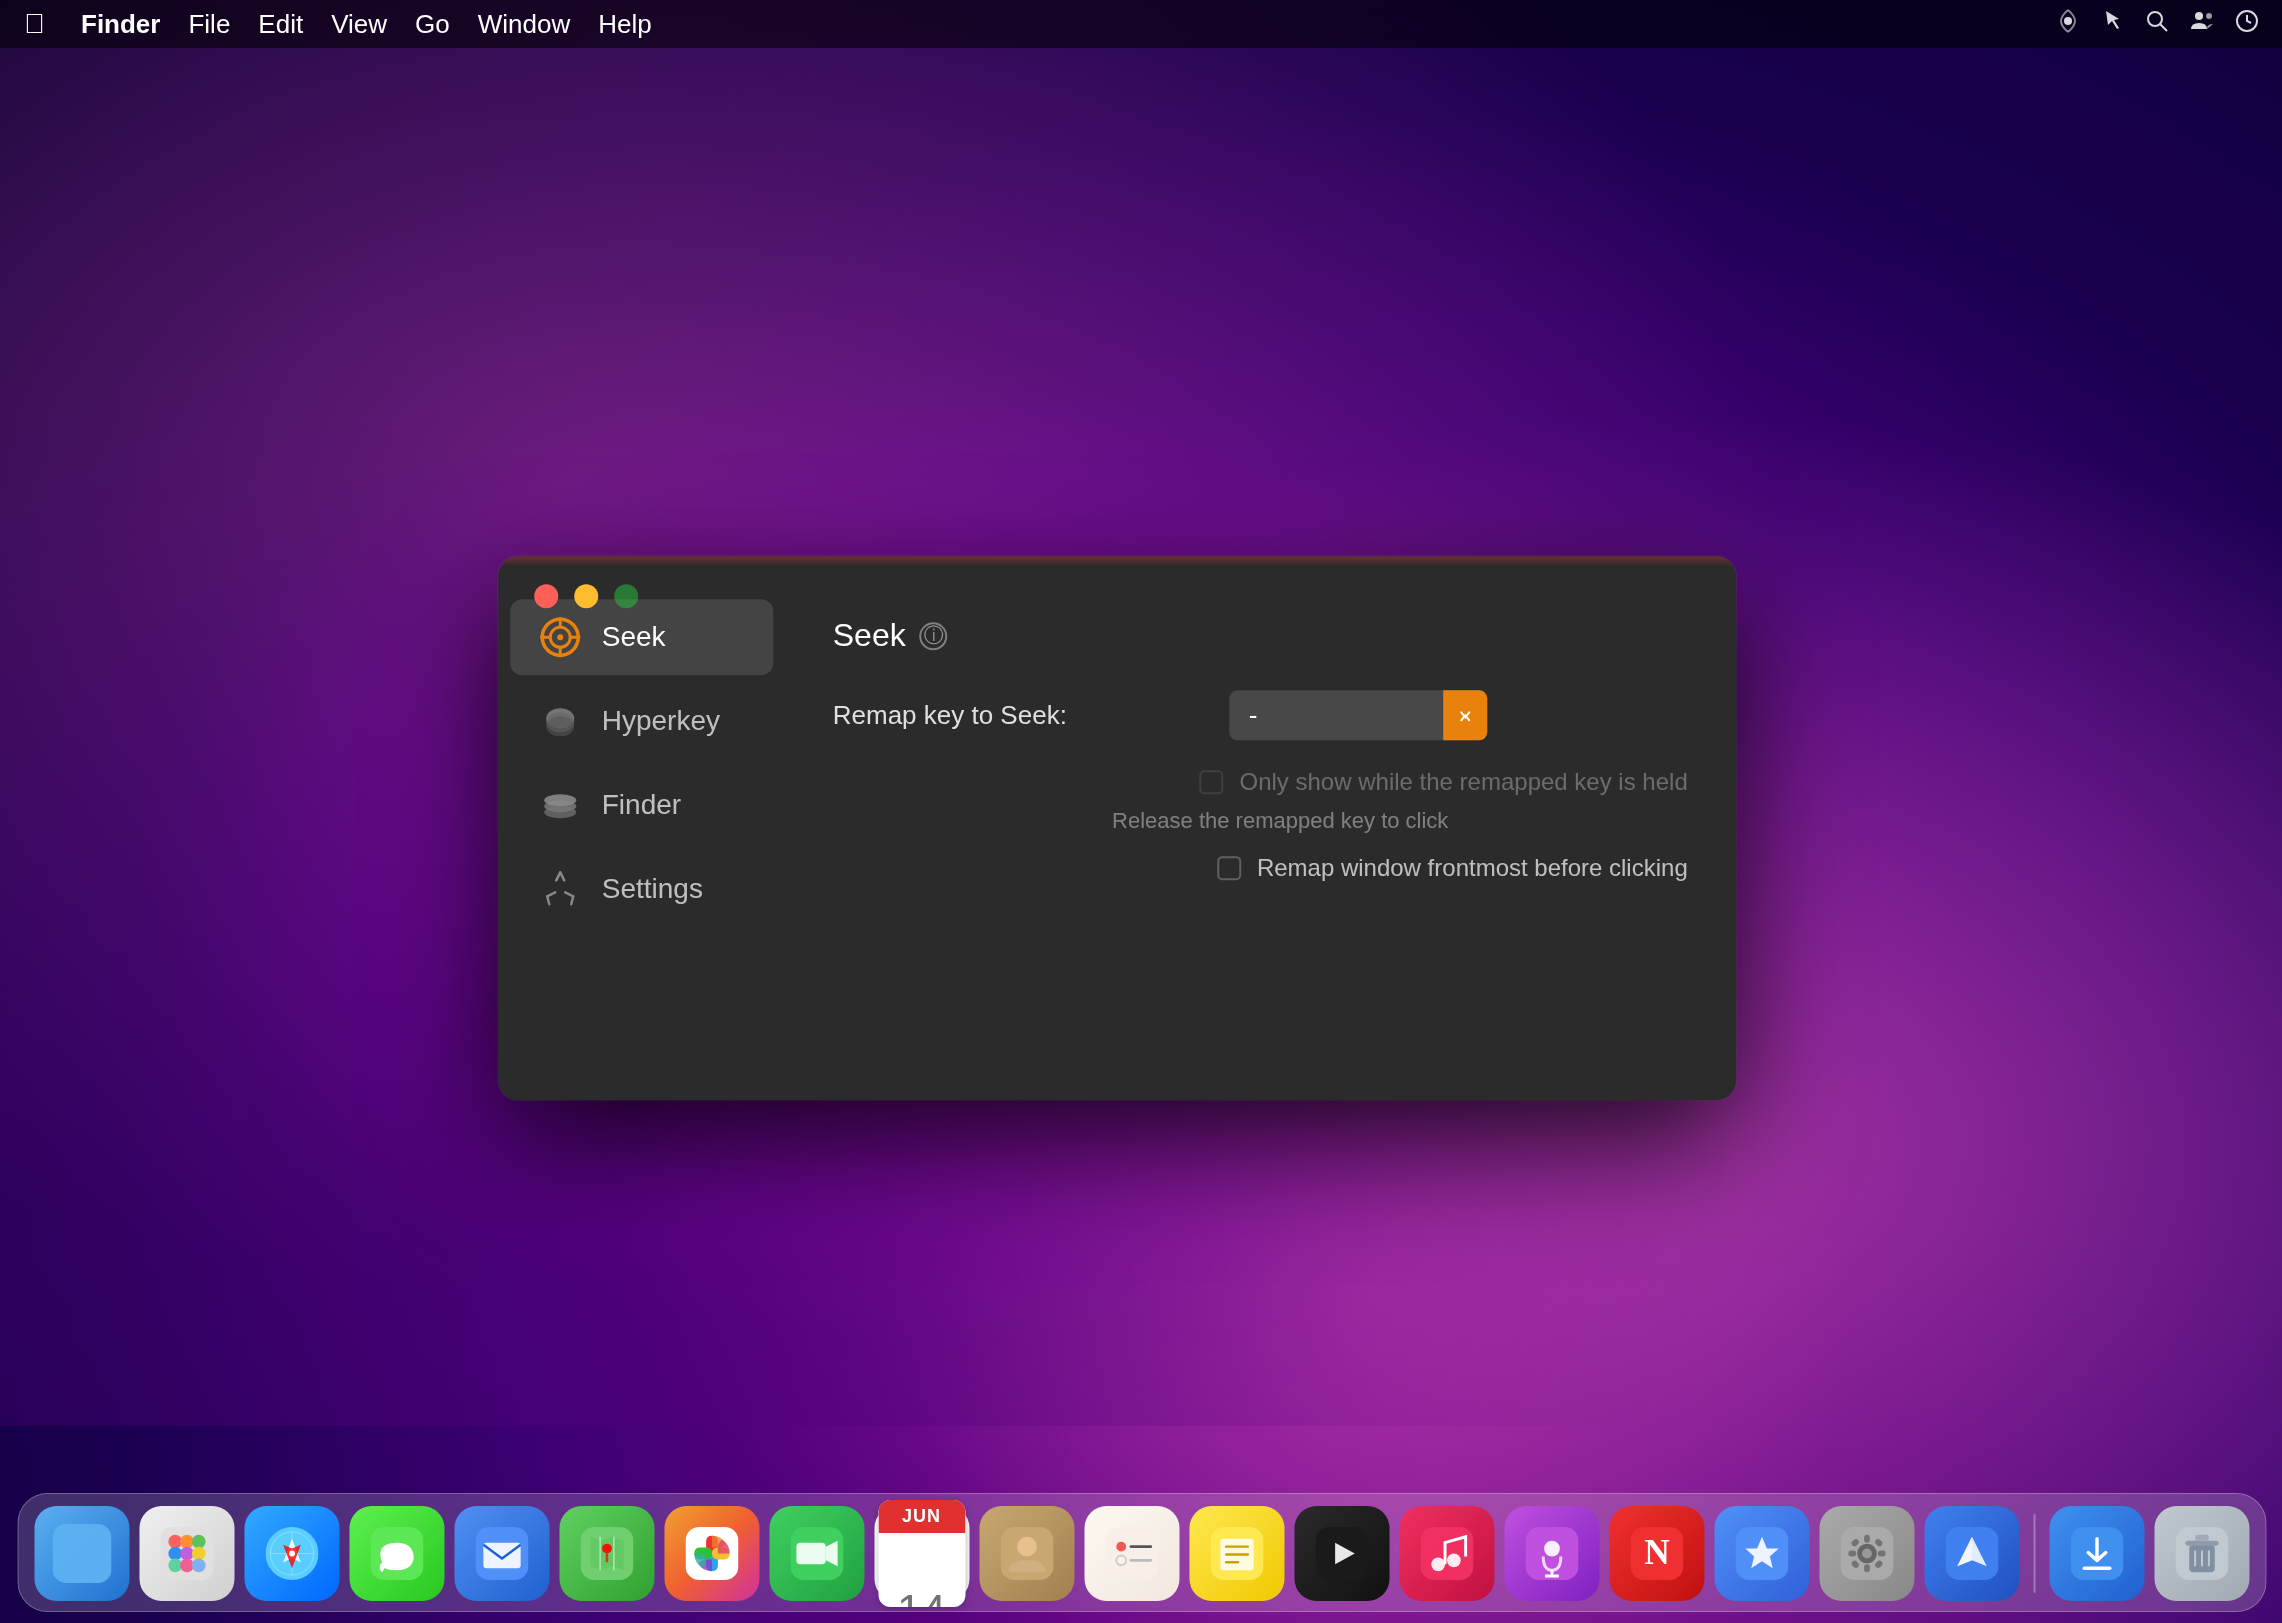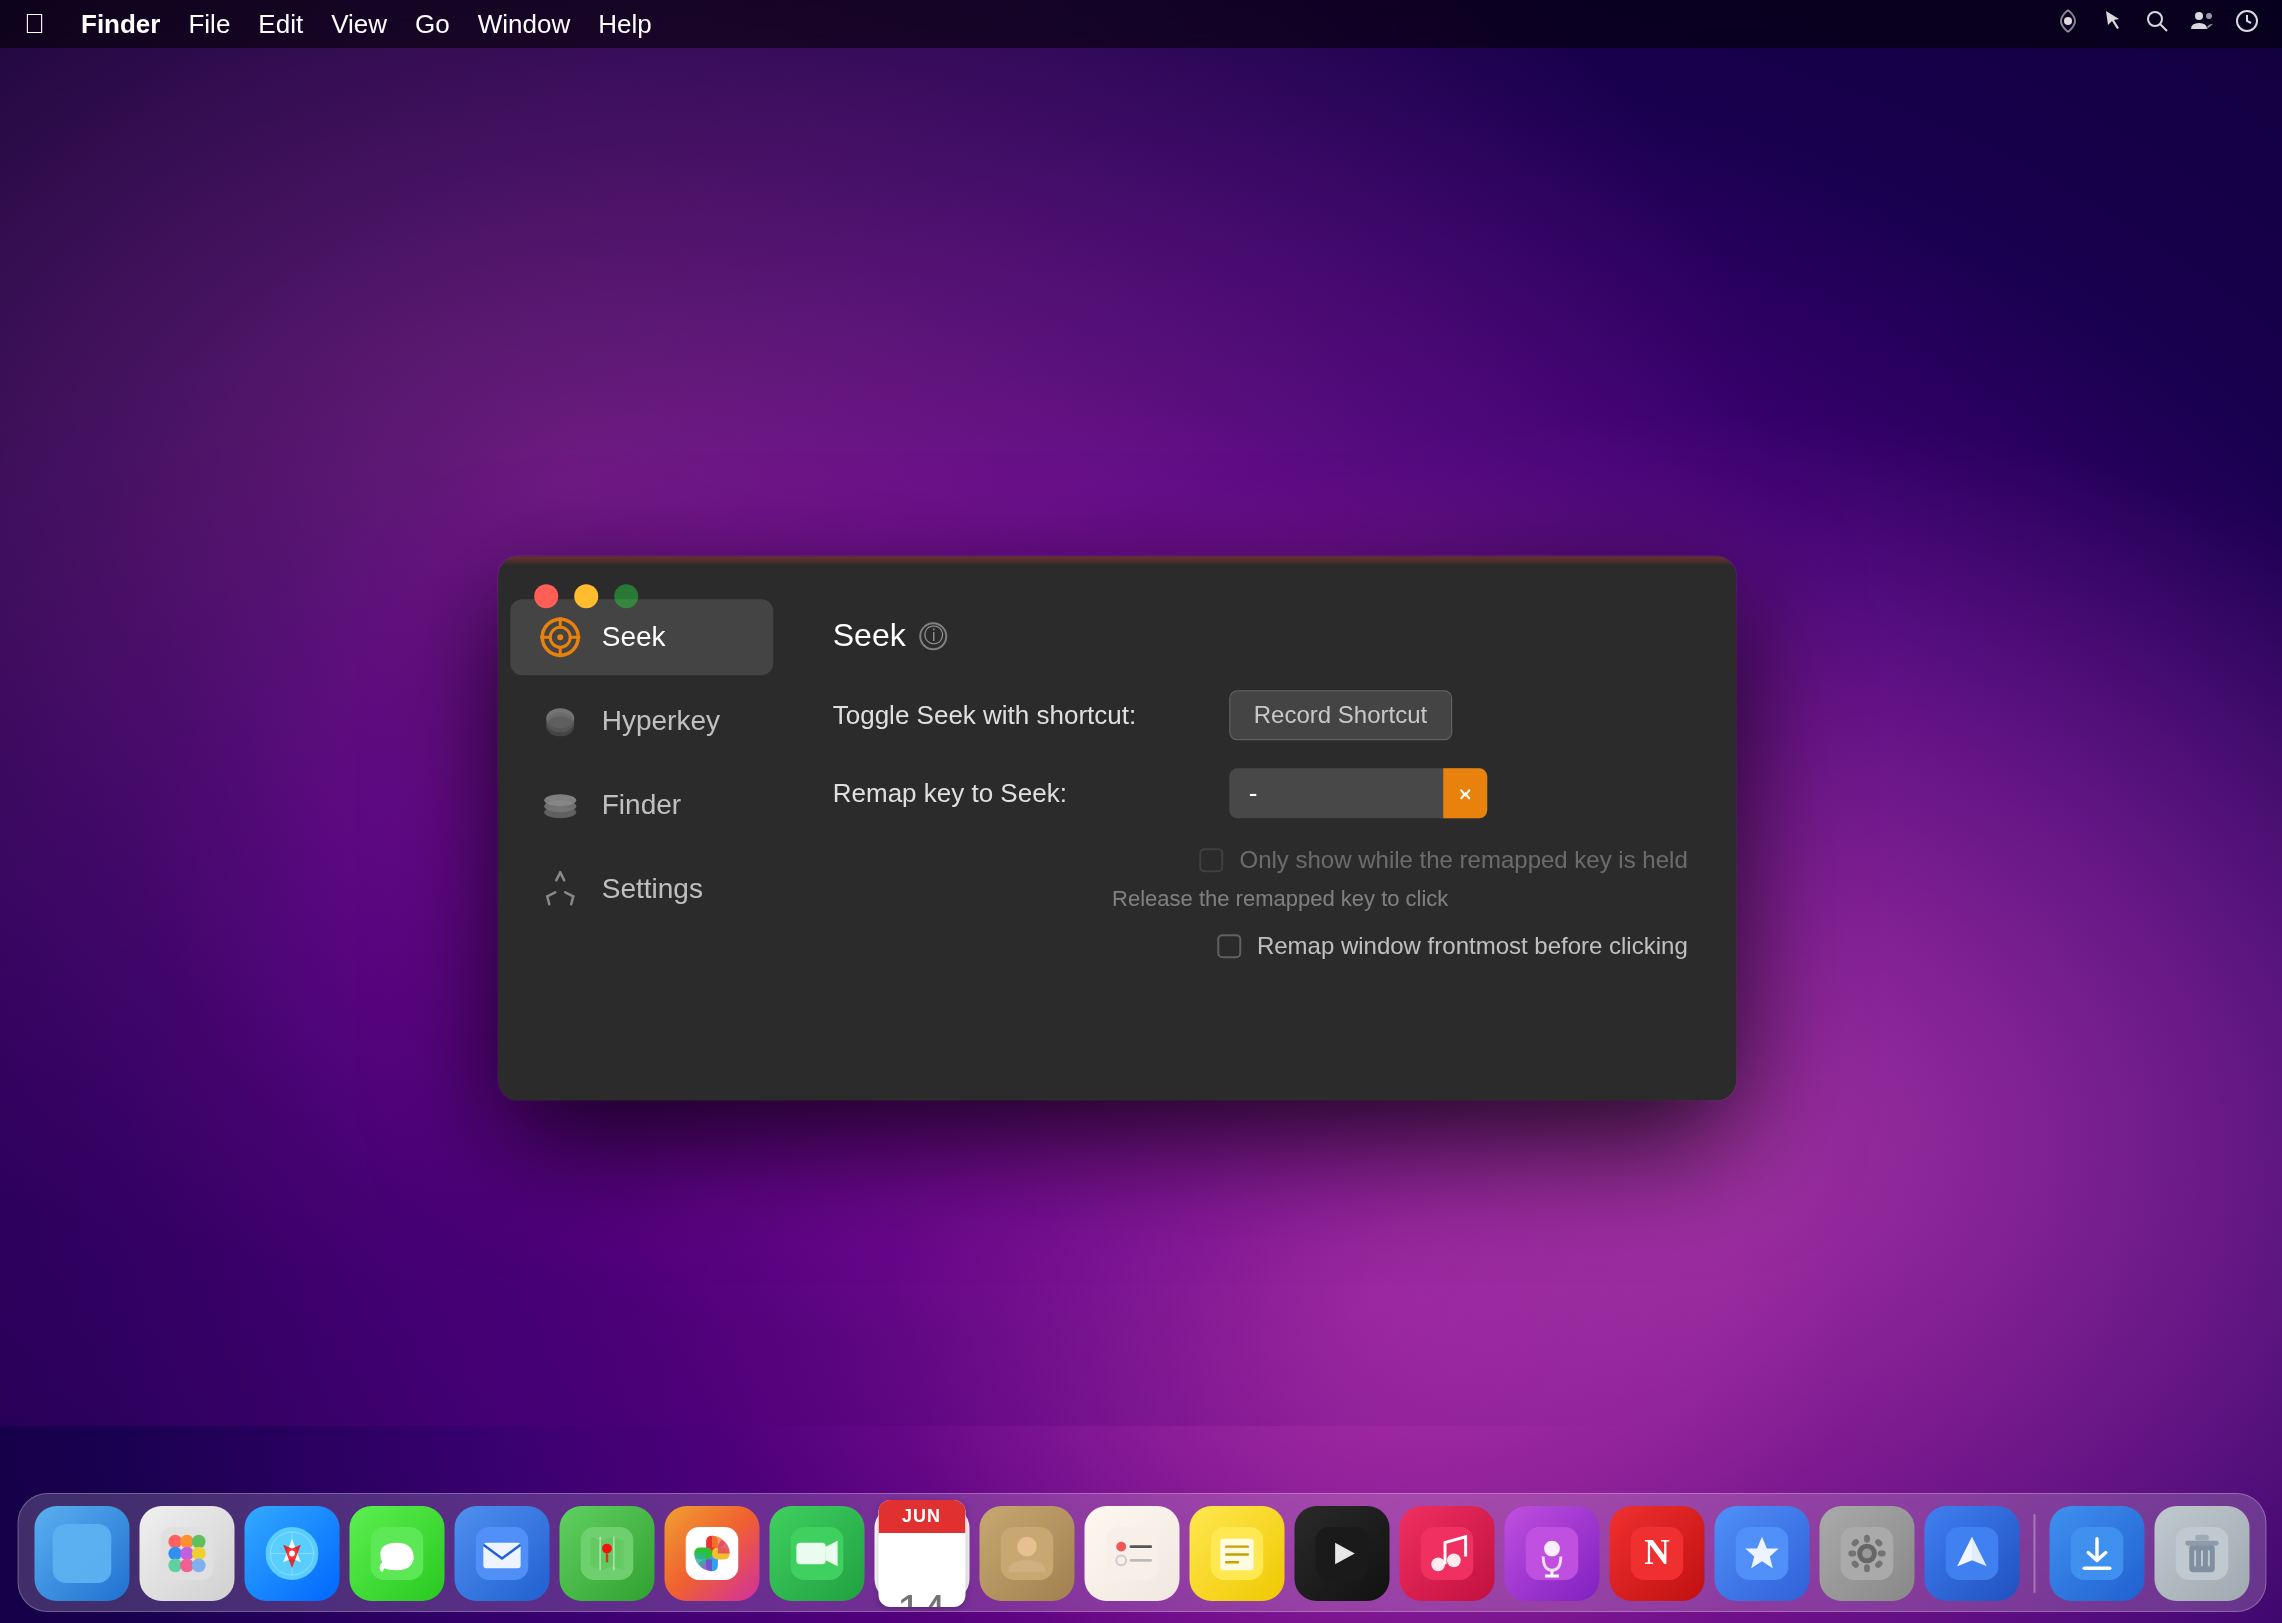--- a/index.html
+++ b/index.html
@@ -501,24 +501,20 @@
 
       </div>
 
       <div class="content">
 
         <div class="content-title">
           <span class="content-title-text">Seek</span>
           <div class="info-icon">ⓘ</div>
         </div>
 
-        <div class="settings-row">
-          <span class="settings-label">Toggle Seek with shortcut:</span>
-          <button class="record-shortcut-btn">Record Shortcut</button>
-        </div>
 
         <div class="settings-row">
           <span class="settings-label">Remap key to Seek:</span>
           <div class="remap-select-wrapper">
             <select class="remap-select">
               <option value="-">-</option>
               <option value="caps-lock">Caps Lock</option>
               <option value="right-cmd">Right Command</option>
               <option value="right-opt">Right Option</option>
               <option value="fn">Fn</option>

